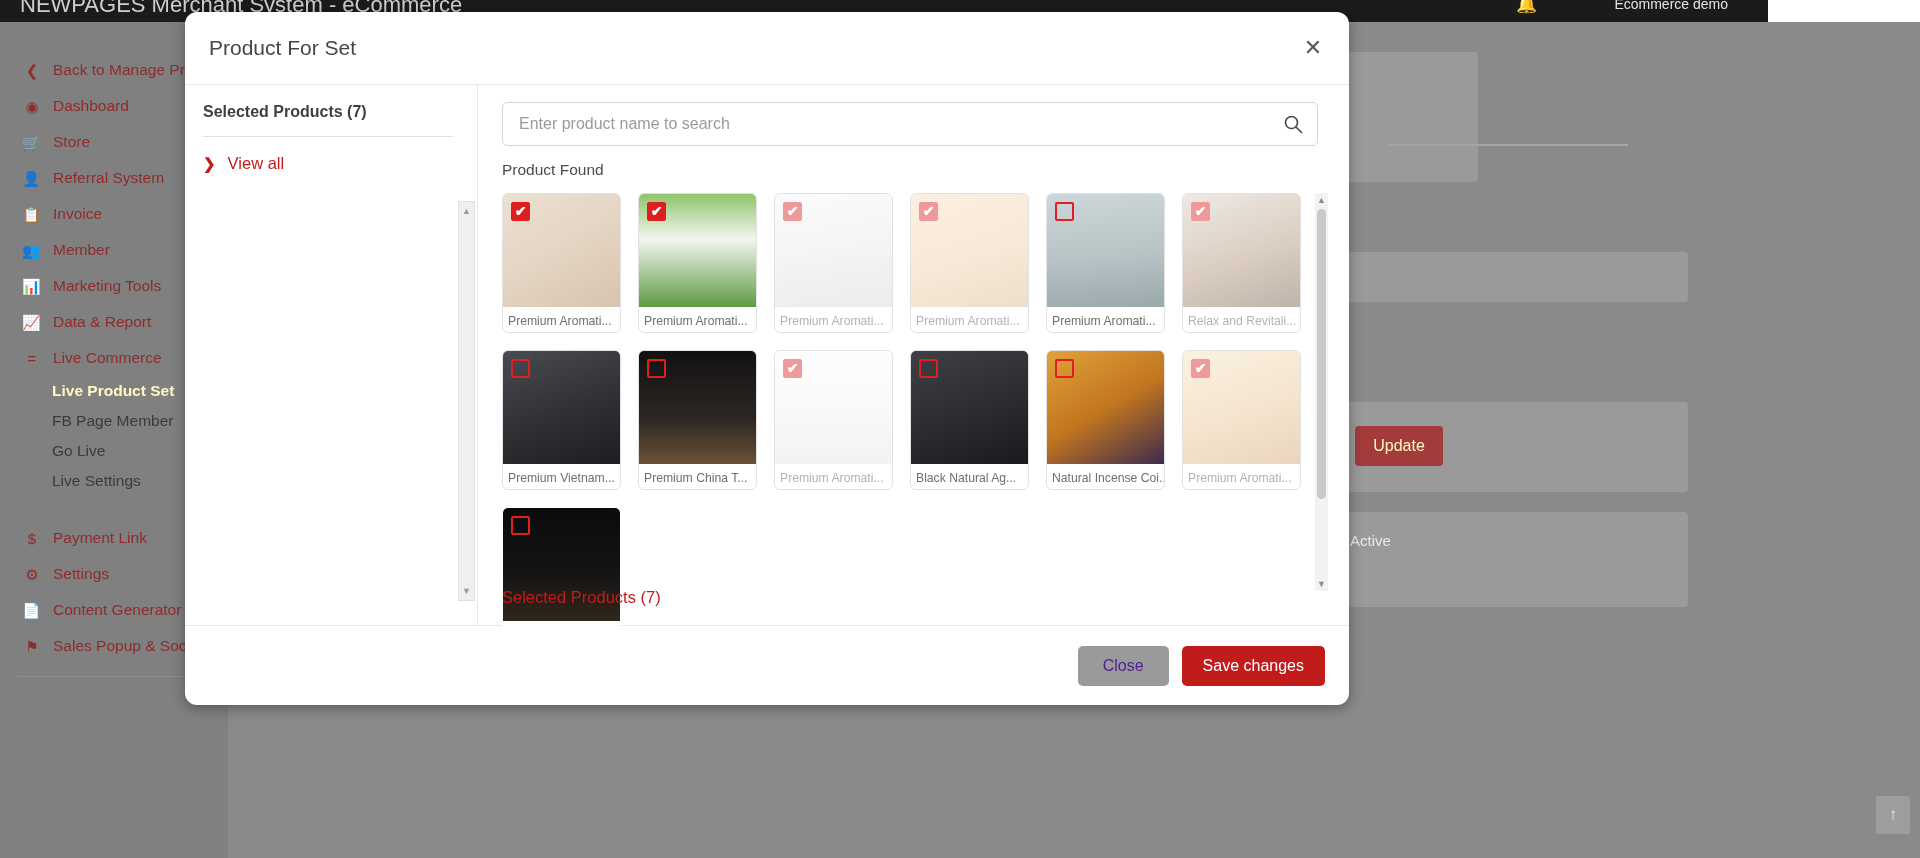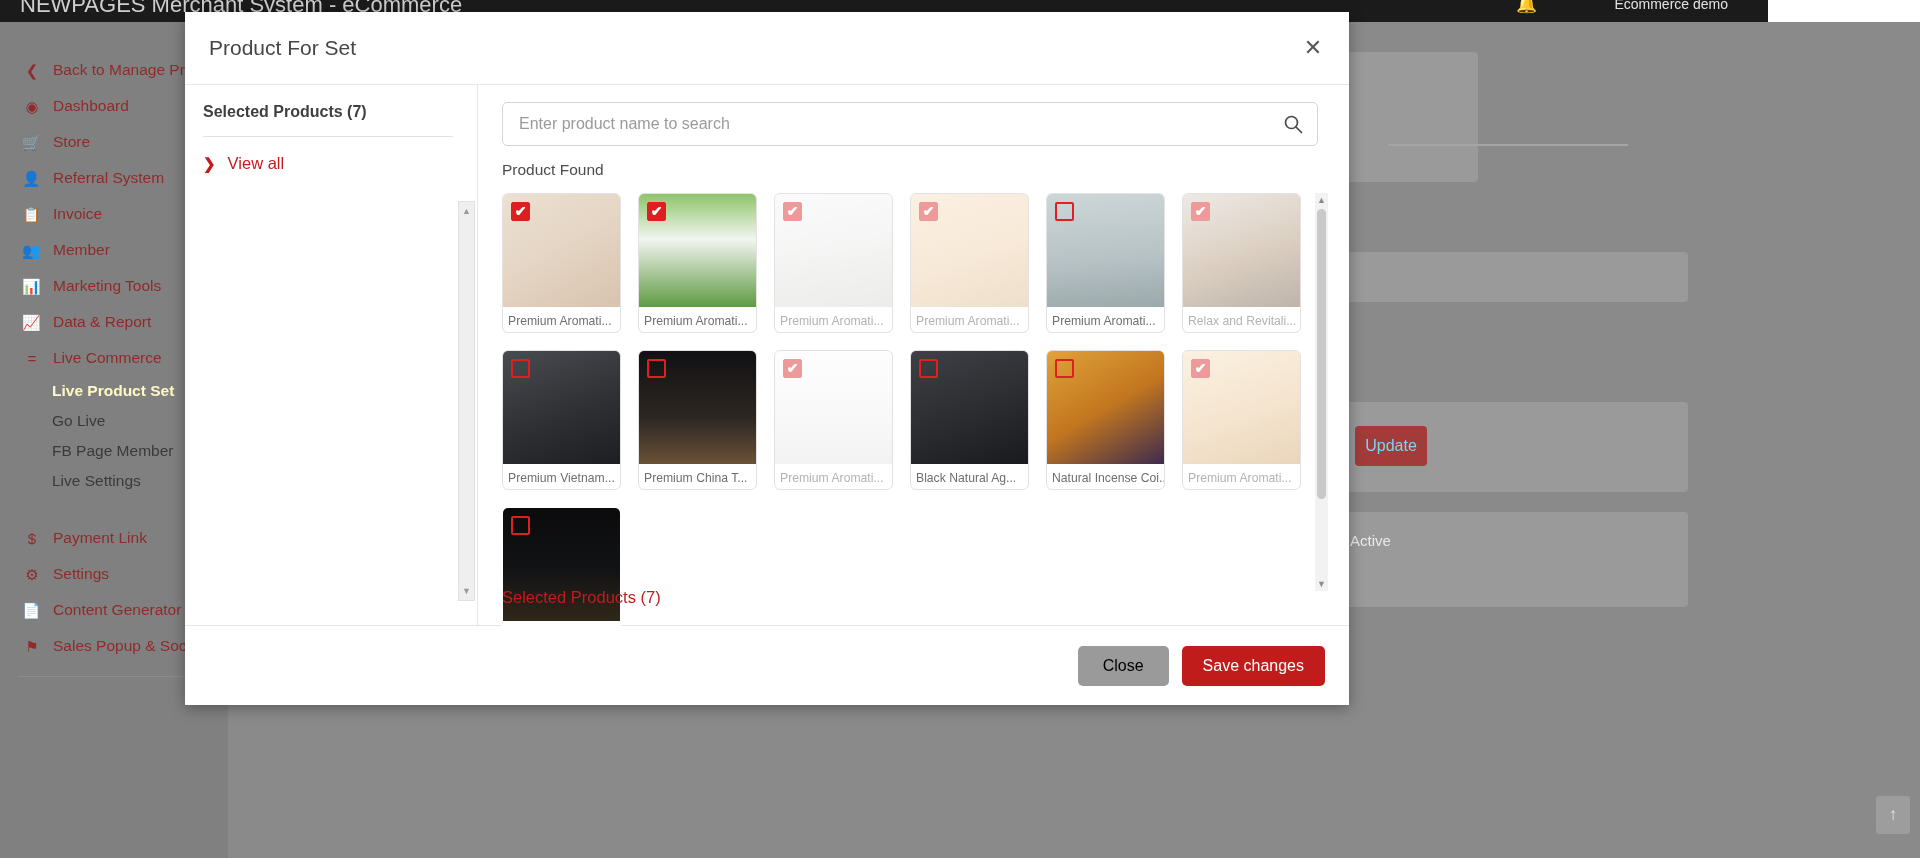--- a/index.html
+++ b/index.html
@@ -50,39 +50,39 @@
   
   .bg-content {
     position: absolute; left: 228px; top: 22px; right: 0; bottom: 0;
     background: #8a8a8a;
   }
   .bg-card {
     position: absolute; background: #9a9a9a; border-radius: 4px;
   }
   .bg-line { position: absolute; background: #a5a5a5; height: 2px; }
   .bg-update-btn {
-    position: absolute; left: 1127px; top: 404px; width: 72px; height: 40px;
-    background: #a33b3b; color: #7dd3fc; border-radius: 4px;
+    position: absolute; left: 1127px; top: 404px; width: 88px; height: 40px;
+    background: #a33b3b; color: #fef9c3; border-radius: 4px;
     display: flex; align-items: center; justify-content: center;
     font-size: 16px;
   }
   .bg-active {
     position: absolute; left: 1122px; top: 510px;
     color: #e9e9e9; font-size: 15px;
   }
   .scroll-top-btn {
     position: absolute; right: 10px; bottom: 24px; width: 34px; height: 38px;
     background: #9d9d9d; border-radius: 3px; color: #e5e5e5;
     display: flex; align-items: center; justify-content: center; font-size: 17px;
   }
 
   
   .modal {
     position: absolute; left: 185px; top: 12px; width: 1164px; height: 693px;
-    background: #ffffff; border-radius: 0;
+    background: #ffffff; border-radius: 12px;
     box-shadow: 0 3px 14px rgba(0,0,0,0.35);
     display: flex; flex-direction: column;
   }
   .modal-header {
     height: 73px; flex: 0 0 73px;
     border-bottom: 1px solid #e6e6e6;
     display: flex; align-items: center; padding: 0 24px;
     position: relative;
   }
   .modal-title { font-size: 21px; color: #464646; font-weight: normal; }
@@ -212,21 +212,21 @@
   .modal-footer {
     flex: 0 0 80px; height: 80px;
     border-top: 1px solid #e6e6e6;
     display: flex; align-items: center; justify-content: flex-end;
     gap: 13px; padding-right: 24px;
   }
   .btn {
     border: none; border-radius: 5px; cursor: pointer;
     font-size: 16px; font-family: "Liberation Sans", sans-serif;
   }
-  .btn-close { background: #9a9a9a; color: #000000; padding: 11px 25px; }
+  .btn-close { background: #9a9a9a; color: #4c1d95; padding: 11px 25px; }
   .btn-save  { background: #c01c1c; color: #ffffff; padding: 11px 21px; text-align: center; }
 </style>
 </head>
 <body>
 
 <div id="root">
 
   <div class="app-topbar">
     <div class="brand">NEWPAGES Merchant System - eCommerce</div>
     <div class="bell">🔔</div>
@@ -277,22 +277,22 @@
     <div class="nav-item">
       <span class="ico">📈</span>
       <span>Data &amp; Report</span>
     </div>
     <div class="nav-item">
       <span class="ico">=</span>
       <span>Live Commerce</span>
     </div>
 
     <div class="nav-sub active">Live Product Set</div>
+    <div class="nav-sub">FB Page Member</div>
     <div class="nav-sub">Go Live</div>
-    <div class="nav-sub">FB Page Member</div>
     <div class="nav-sub">Live Settings</div>
 
     <div class="nav-gap"></div>
 
     <div class="nav-item">
       <span class="ico">$</span>
       <span>Payment Link</span>
     </div>
     <div class="nav-item">
       <span class="ico">⚙</span>

